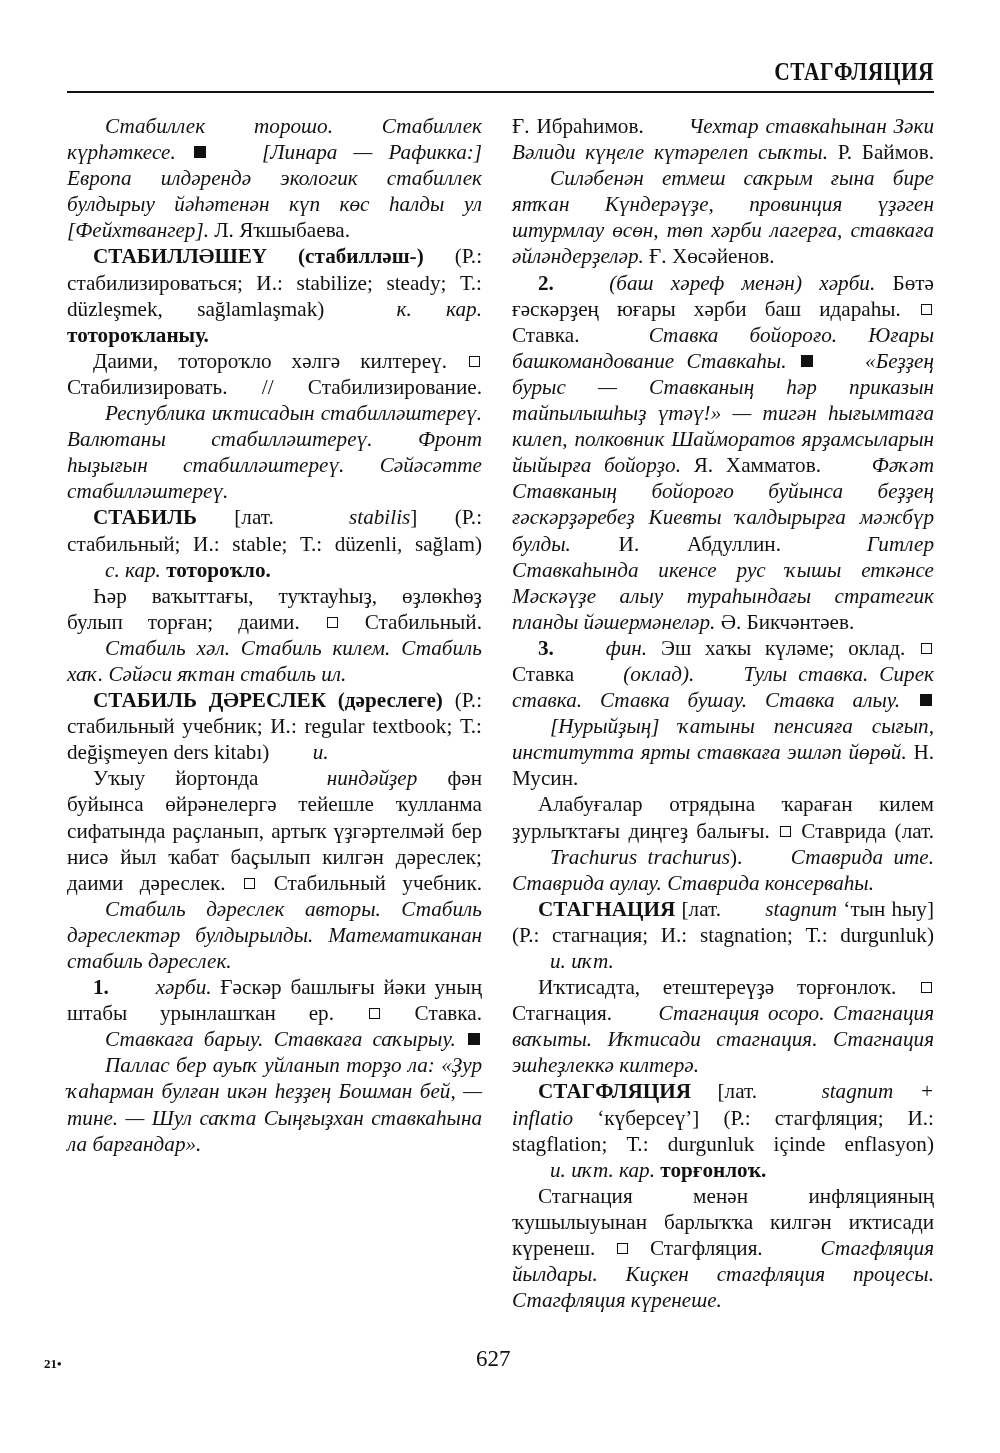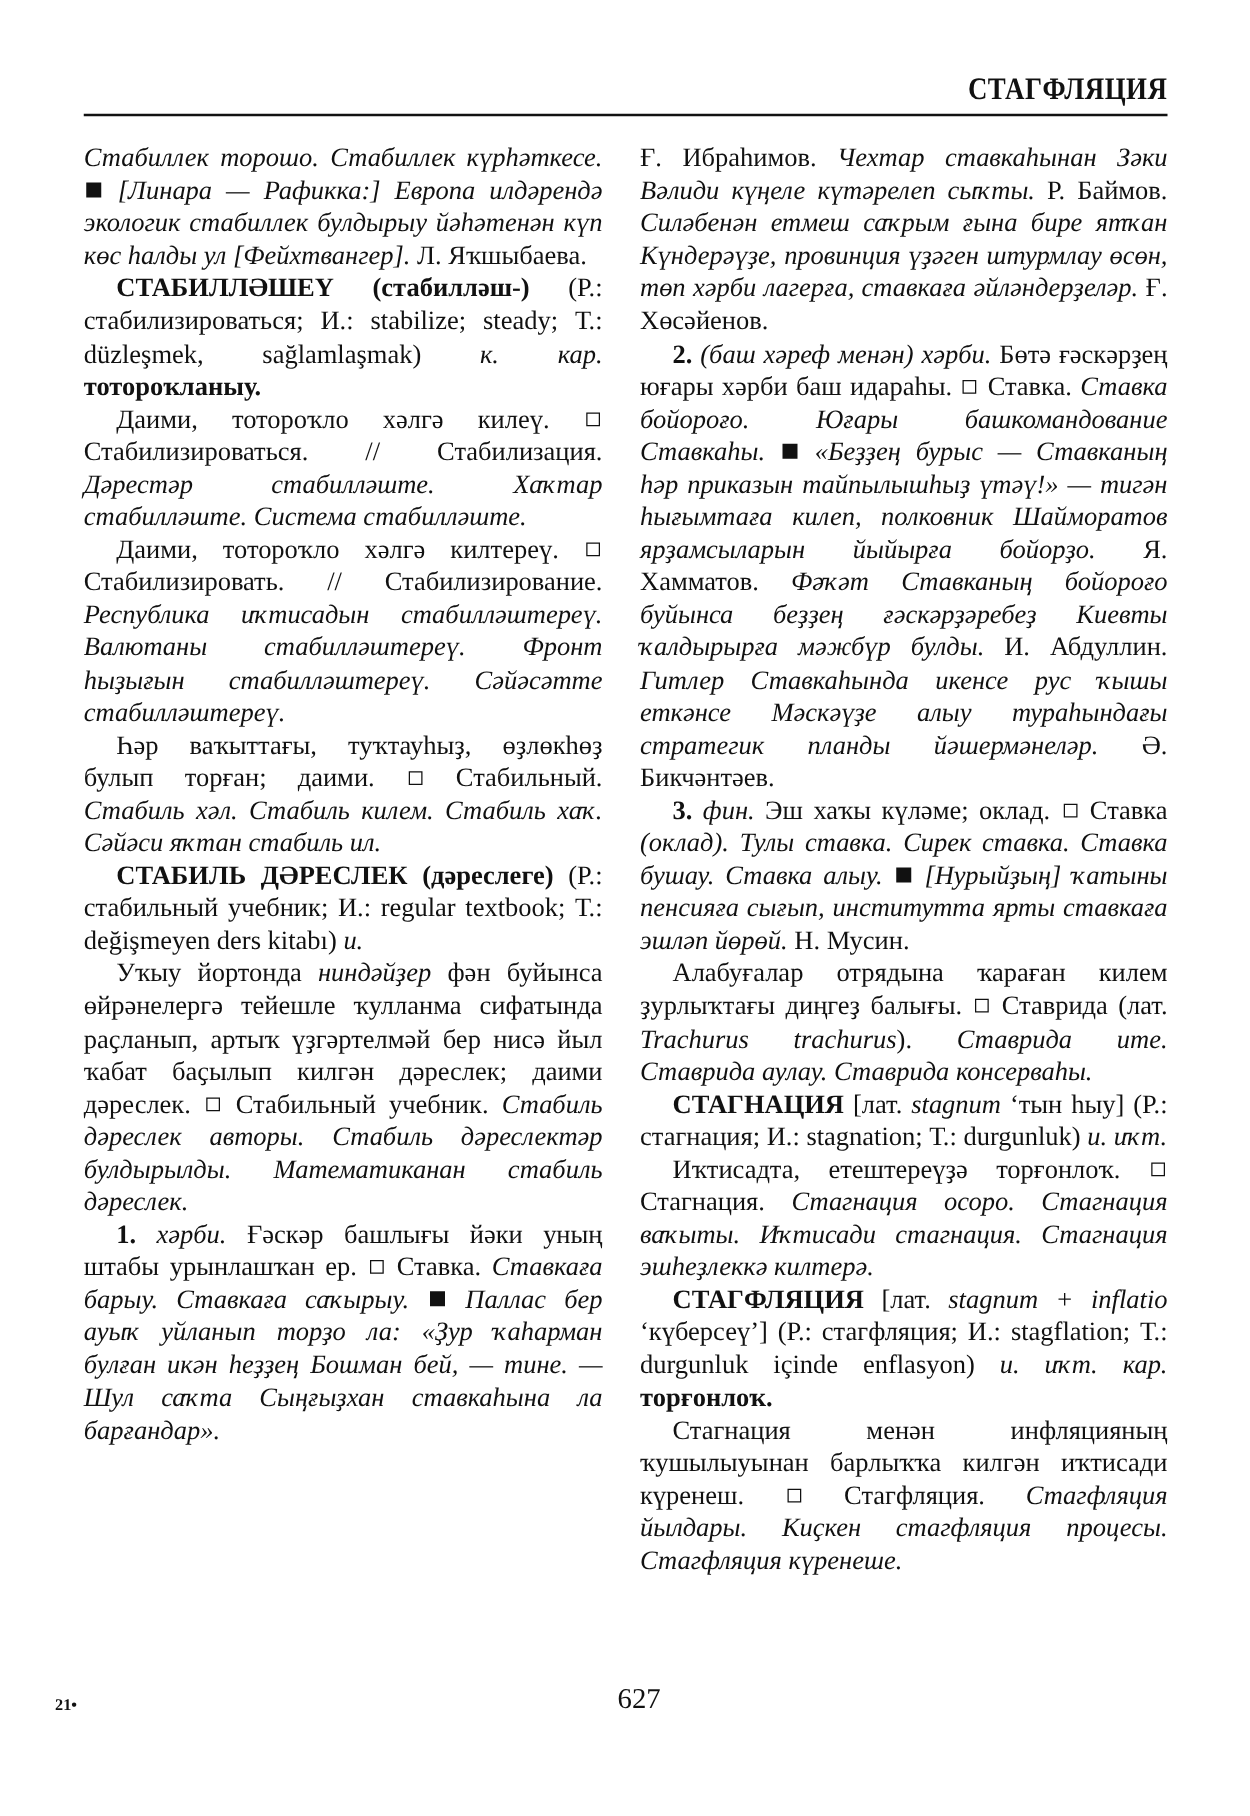--- a/index.html
+++ b/index.html
@@ -12,28 +12,28 @@
   .head-rule { position: absolute; left: 67px; width: 867px; top: 91px; height: 0;
                border-top: 2px solid #111; }
   .col { position: absolute; top: 113px; font-family: "Liberation Serif", serif;
          font-size: 21.2px; line-height: 26.1px; text-align: justify; hyphens: manual; }
   .col.left { left: 67px; width: 415px; }
   .col.right { left: 512px; width: 422px; }
   .para { margin: 0; text-indent: 0; }
   .para.ind { text-indent: 26px; }
   .hw { font-weight: bold; }
   .b { font-weight: bold; }
-  .i { font-style: italic; }
+  .i { font-style: italic; margin-left: 38px; }
   .sq-open { display: inline-block; width: 11px; height: 11px; border: 1.3px solid #111;
              box-sizing: border-box; vertical-align: 1px; margin: 0 2px; }
   .sq-fill { display: inline-block; width: 12px; height: 12px; background: #111;
              vertical-align: 1px; margin: 0 2px; }
   .folio { position: absolute; top: 1346px; font-family: "Liberation Serif", serif; }
   .folio.sig { left: 44px; font-size: 13px; font-weight: bold; top: 1356px; }
-  .folio.num { left: 494px; font-size: 23px; }
+  .folio.num { left: 476px; font-size: 23px; }
 </style>
 </head>
 <body>
 
 <div class="page">
 
   <div class="running-head">СТАГФЛЯЦИЯ</div>
   <div class="head-rule"></div>
 
   <div class="col left">
@@ -45,34 +45,36 @@
       <span>Л. Яҡшыбаева.</span>
     </p>
 
     <p class="para ind">
       <span class="hw">СТАБИЛЛӘШЕҮ</span>
       <span class="b">(стабилләш-)</span>
       <span>(Р.: стабилизироваться; И.: stabilize; steady; Т.: düzleşmek, sağlamlaşmak)</span>
       <span class="i">к. кар.</span>
       <span class="b">тотороҡланыу.</span>
     </p>
-    <p class="para ind">
-      <span>Даими, тотороҡло хәлгә килеү.</span>
-      <span class="sq-open"></span>
-      <span>Стабилизироваться. // Стабилизация.</span>
-      <span class="i">Дәрестәр стабилләште. Хаҡтар стабилләште. Система стабилләште.</span>
-    </p>
 
     <p class="para ind">
       <span>Даими, тотороҡло хәлгә килтереү.</span>
       <span class="sq-open"></span>
       <span>Стабилизировать. // Стабилизирование.</span>
       <span class="i">Республика иҡтисадын стабилләштереү. Валютаны стабилләштереү. Фронт һыҙығын стабилләштереү. Сәйәсәтте стабилләштереү.</span>
     </p>
 
+    <p class="para ind">
+      <span class="hw">СТАБИЛЬ</span>
+      <span>[лат.</span>
+      <span class="i">stabilis</span><span>]</span>
+      <span>(Р.: стабильный; И.: stable; Т.: düzenli, sağlam)</span>
+      <span class="i">с. кар.</span>
+      <span class="b">тотороҡло.</span>
+    </p>
     <p class="para ind">
       <span>Һәр ваҡыттағы, туҡтауһыҙ, өҙлөкһөҙ булып торған; даими.</span>
       <span class="sq-open"></span>
       <span>Стабильный.</span>
       <span class="i">Стабиль хәл. Стабиль килем. Стабиль хаҡ. Сәйәси яҡтан стабиль ил.</span>
     </p>
 
     <p class="para ind">
       <span class="hw">СТАБИЛЬ ДӘРЕСЛЕК</span>
       <span class="b">(дәреслеге)</span>

